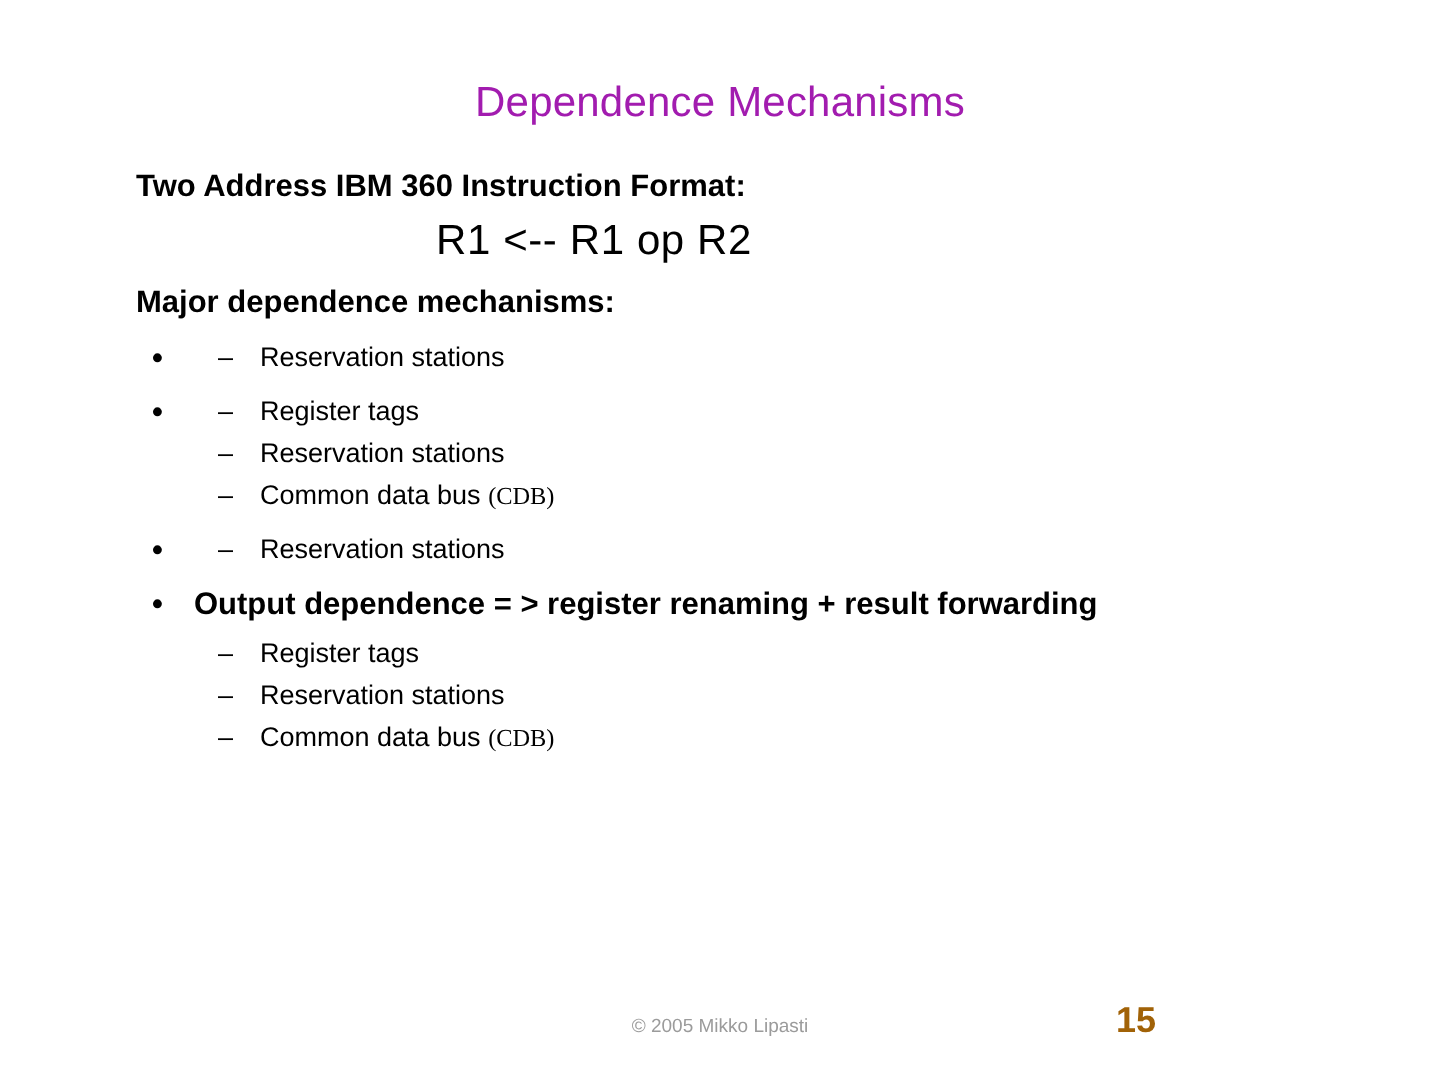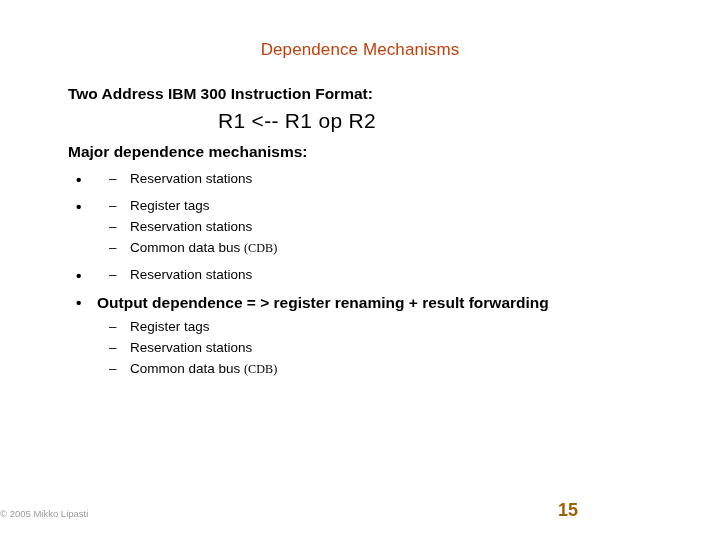--- a/index.html
+++ b/index.html
@@ -19,24 +19,24 @@
     overflow: hidden;
   }
 
   
   .slide-title {
     position: absolute;
     left: 0;
     top: 40px;
     width: 720px;
     text-align: center;
-    font-size: 17px;
+    font-size: 21px;
     font-weight: 400;
     letter-spacing: 0.1px;
-    color: #c2410c;
+    color: #a21caf;
     white-space: nowrap;
   }
 
   
   .body-block {
     position: absolute;
     left: 68px;
     top: 84px;
     width: 600px;
   }
@@ -106,20 +106,21 @@
   .sub-group { margin: 4px 0 6px 0; }
 
   .smallcaps-paren { font-size: 12.2px; font-family: Liberation Serif, serif; }
 
   
   .footer-credit {
     position: absolute;
     left: 0;
     top: 508px;
     width: 720px;
+    text-align: center;
     font-size: 9.5px;
     color: #9b9b9b;
     white-space: nowrap;
   }
   .footer-pagenum {
     position: absolute;
     left: 540px;
     top: 500px;
     width: 56px;
     text-align: center;
@@ -130,21 +131,21 @@
 </style>
 </head>
 <body>
 
 <div id="slide">
 
   <div class="slide-title">Dependence Mechanisms</div>
 
   <div class="body-block">
 
-    <div class="line-heading">Two Address IBM 300 Instruction Format:</div>
+    <div class="line-heading">Two Address IBM 360 Instruction Format:</div>
 
     <div class="formula">R1 &lt;-- R1  op  R2</div>
 
     <div class="line-underline">Major dependence mechanisms:</div>
 
     <div id="bullet-list">
         <div class="bullet1"><span class="marker">•</span></div>
         <div class="sub-group">
           <div class="bullet2"><span class="marker">–</span><span>Reservation stations</span></div>
         </div>

